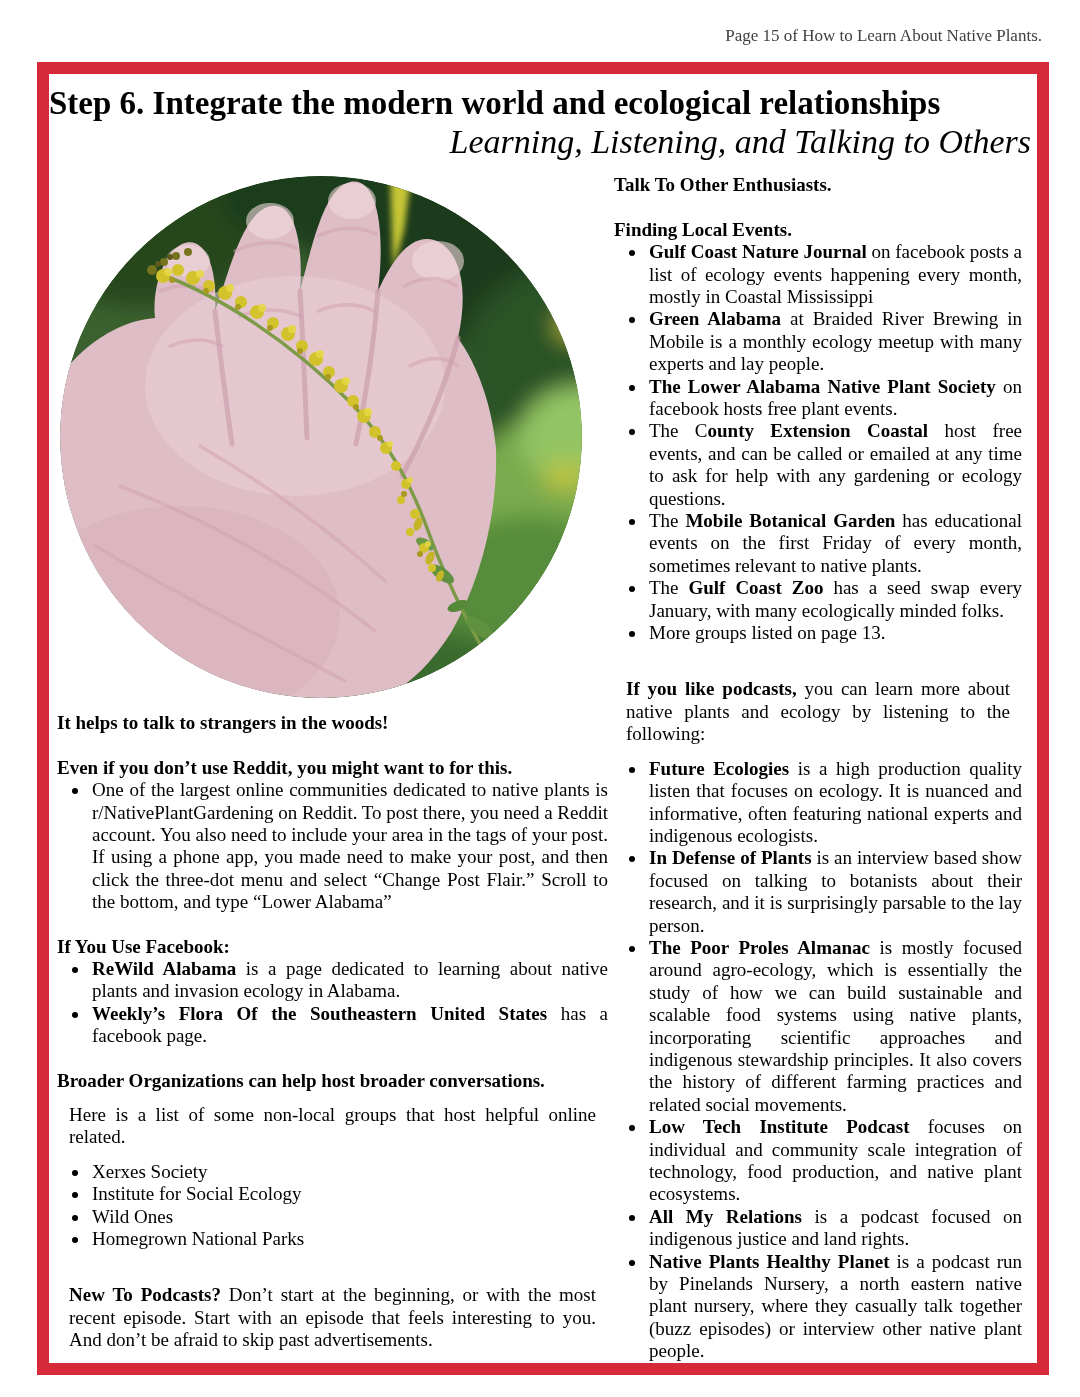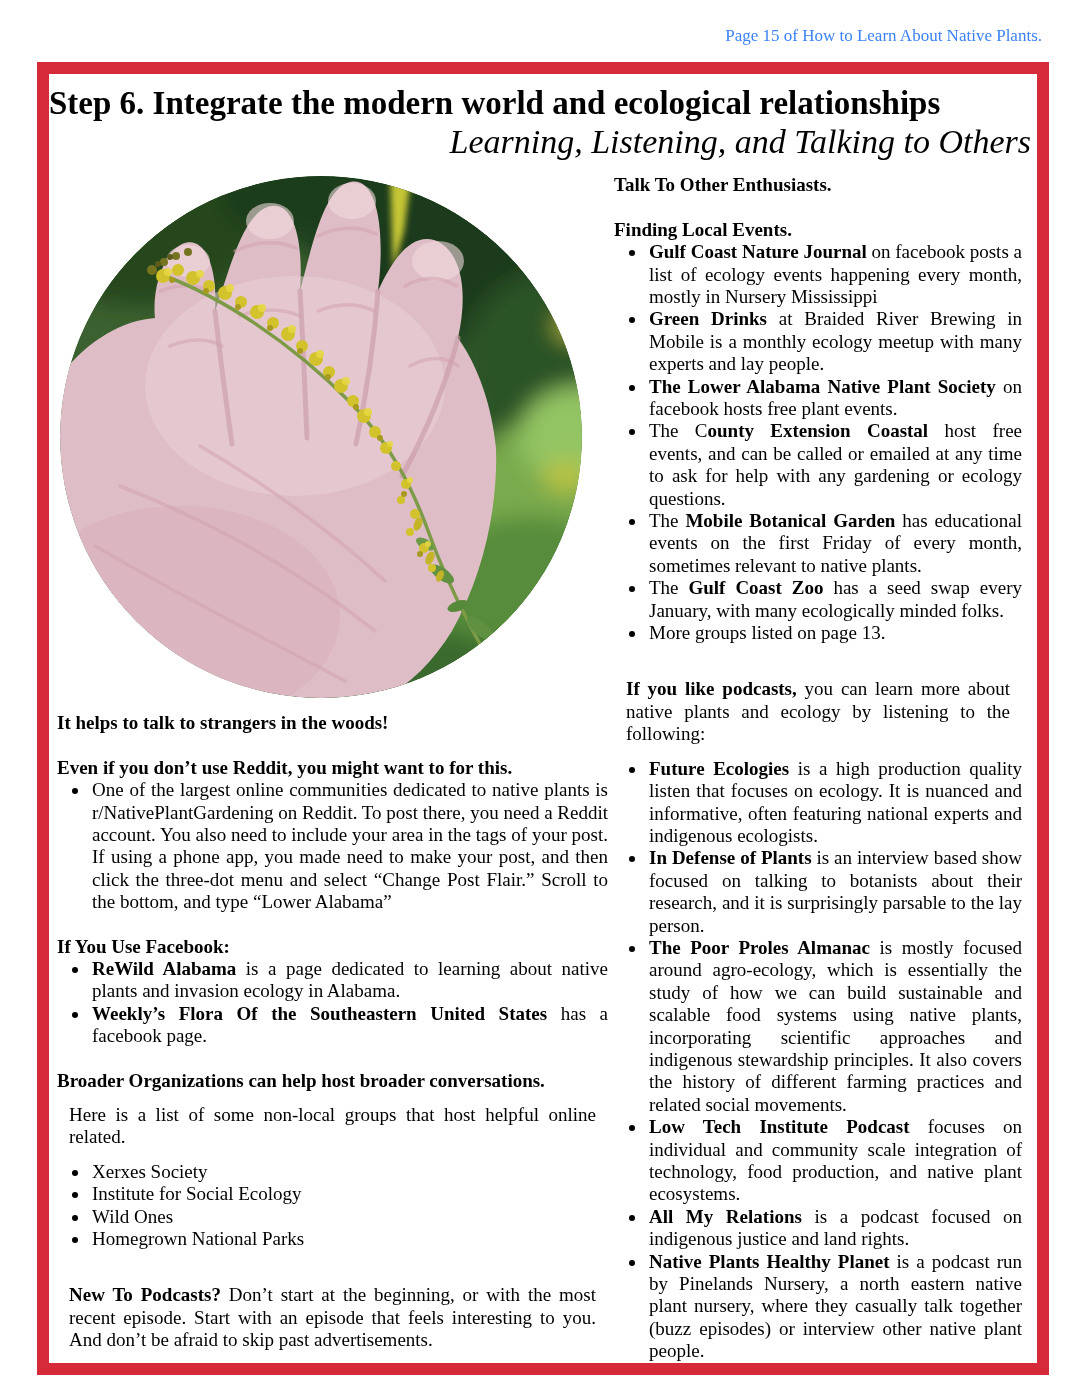--- a/index.html
+++ b/index.html
@@ -5,21 +5,21 @@
   * { box-sizing: border-box; }
   html,body { margin:0; padding:0; }
   body {
     width:1080px; height:1397px;
     background:#ffffff; color:#000;
     font-family:"Liberation Serif","DejaVu Serif",serif;
     position:relative; overflow:hidden;
   }
   .page-header {
     position:absolute; top:27px; right:38px;
-    font-size:17px; line-height:1.1; color:#3b82f6;
+    font-size:17px; line-height:1.1; color:#404040;
   }
   .page {
     position:absolute; top:62px; left:37px;
     width:1012px; height:1313px;
     border:12px solid #d6293a;
     background:#fff; overflow:hidden;
   }
   .title {
     font-size:33px; font-weight:700;
     margin:12px 18px 0 0; line-height:1.08;
@@ -230,22 +230,22 @@
           <p class="p"><span class="bold">New To Podcasts?</span><span> Don’t start at the beginning, or with the most recent episode. Start with an episode that feels interesting to you. And don’t be afraid to skip past advertisements.</span></p>
         </div>
     </div>
 
     <div class="col-right">
       <div>
           <p class="h"><span class="bold">Talk To Other Enthusiasts.</span></p>
           <div class="sp"></div>
           <p class="h"><span class="bold">Finding Local Events.</span></p>
           <ul class="bl">
-            <li><span class="bold">Gulf Coast Nature Journal</span><span> on facebook posts a list of ecology events happening every month, mostly in Nursery Mississippi</span></li>
-            <li><span class="bold">Green Drinks</span><span> at Braided River Brewing in Mobile is a monthly ecology meetup with many experts and lay people.</span></li>
+            <li><span class="bold">Gulf Coast Nature Journal</span><span> on facebook posts a list of ecology events happening every month, mostly in Coastal Mississippi</span></li>
+            <li><span class="bold">Green Alabama</span><span> at Braided River Brewing in Mobile is a monthly ecology meetup with many experts and lay people.</span></li>
             <li><span class="bold">The Lower Alabama Native Plant Society</span><span> on facebook hosts free plant events.</span></li>
             <li><span>The C</span><span class="bold">ounty Extension Coastal</span><span> host free events, and can be called or emailed at any time to ask for help with any gardening or ecology questions.</span></li>
             <li><span>The </span><span class="bold">Mobile Botanical Garden</span><span> has educational events on the first Friday of every month, sometimes relevant to native plants.</span></li>
             <li><span>The </span><span class="bold">Gulf Coast Zoo</span><span> has a seed swap every January, with many ecologically minded folks.</span></li>
             <li><span>More groups listed on page 13.</span></li>
           </ul>
           <div class="sp"></div>
           <p class="p"><span class="bold">If you like podcasts,</span><span> you can learn more about native plants and ecology by listening to the following:</span></p>
           <ul class="bl">
             <li><span class="bold">Future Ecologies</span><span> is a high production quality listen that focuses on ecology. It is nuanced and informative, often featuring national experts and indigenous ecologists.</span></li>

